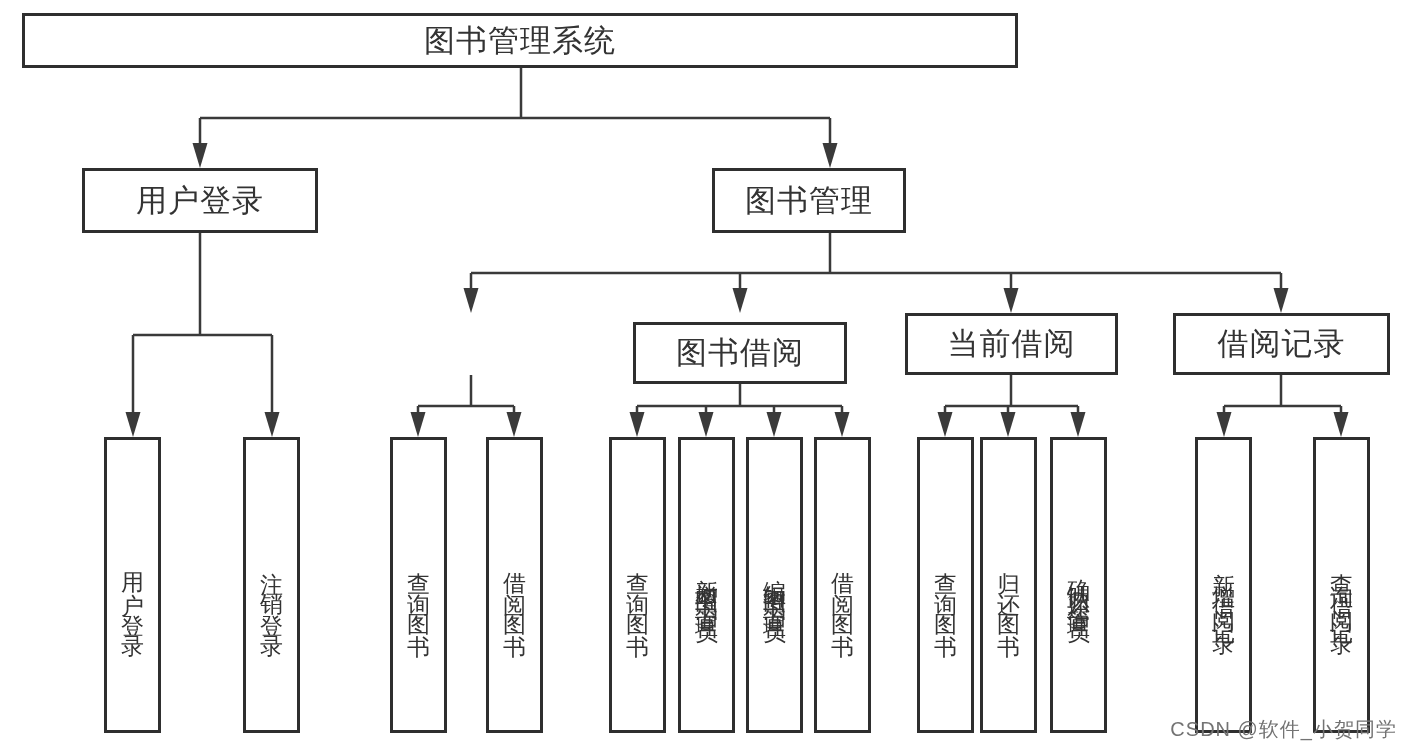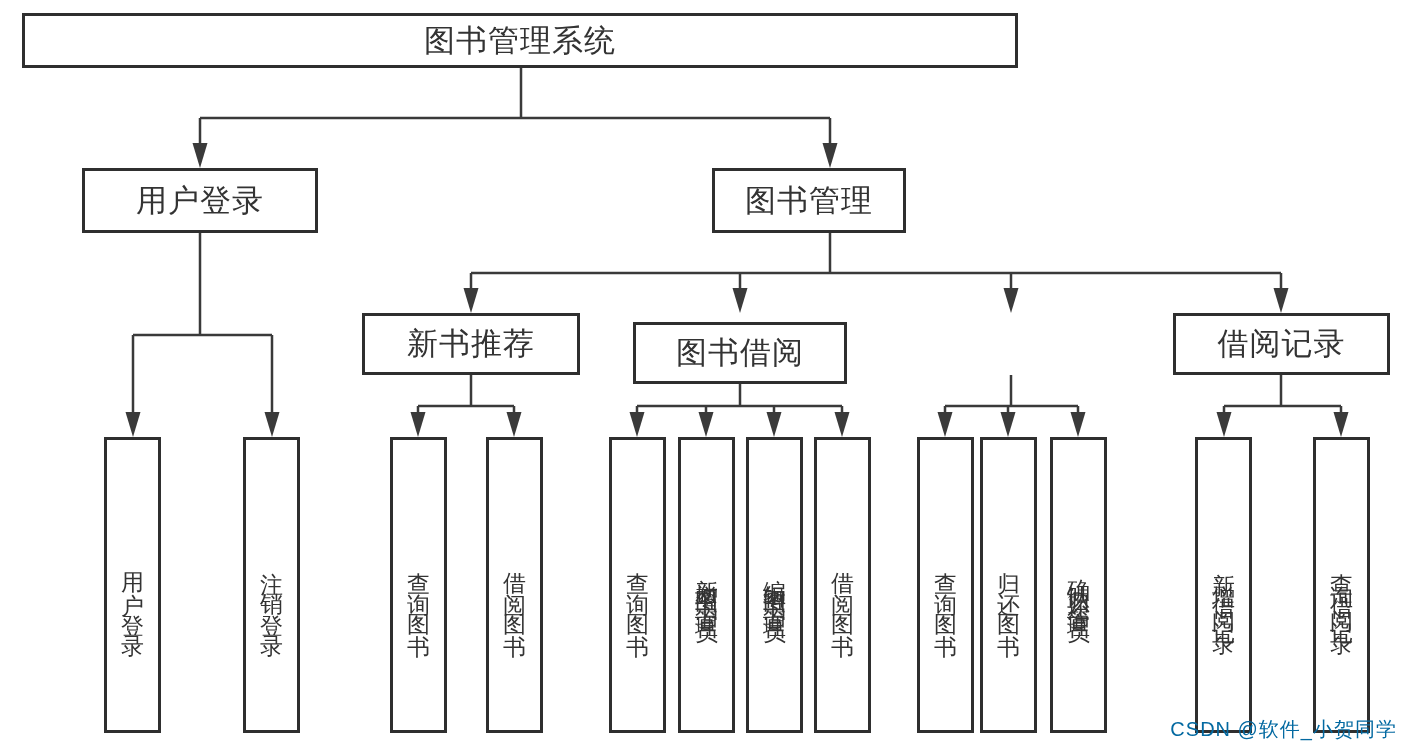--- a/index.html
+++ b/index.html
@@ -52,21 +52,21 @@
     white-space: nowrap;
   }
   .sp-lg { letter-spacing: 21px; padding-top: 21px; }
   .sp-md { letter-spacing: 12px; padding-top: 12px; }
   .sp-sm { letter-spacing: 6px;  padding-top: 6px; }
   .watermark {
     position: absolute;
     right: 8px;
     top: 716px;
     font-size: 20px;
-    color: #0369a1;
+    color: #737373;
     letter-spacing: 1px;
     z-index: 3;
   }
 </style>
 </head>
 <body>
 
 <div id="stage">
 
   <svg id="wires" viewBox="0 0 1405 747" xmlns="http://www.w3.org/2000/svg">
@@ -106,25 +106,25 @@
     <span>图书管理系统</span>
   </div>
 
   <div class="node" style="left:82px; top:168px; width:236px; height:65px;">
     <span>用户登录</span>
   </div>
   <div class="node" style="left:712px; top:168px; width:194px; height:65px;">
     <span>图书管理</span>
   </div>
 
-  <div class="node" style="left:362px; top:313px; width:218px; height:62px;">
-    <span>新书推荐</span>
-  </div>
   <div class="node" style="left:633px; top:322px; width:214px; height:62px;">
     <span>图书借阅</span>
+  </div>
+  <div class="node" style="left:905px; top:313px; width:213px; height:62px;">
+    <span>当前借阅</span>
   </div>
   <div class="node" style="left:1173px; top:313px; width:217px; height:62px;">
     <span>借阅记录</span>
   </div>
 
   <div class="leaf" style="left:104px;">
     <span class="vtext sp-lg">用户登录</span>
   </div>
   <div class="leaf" style="left:243px;">
     <span class="vtext sp-lg">注销登录</span>

